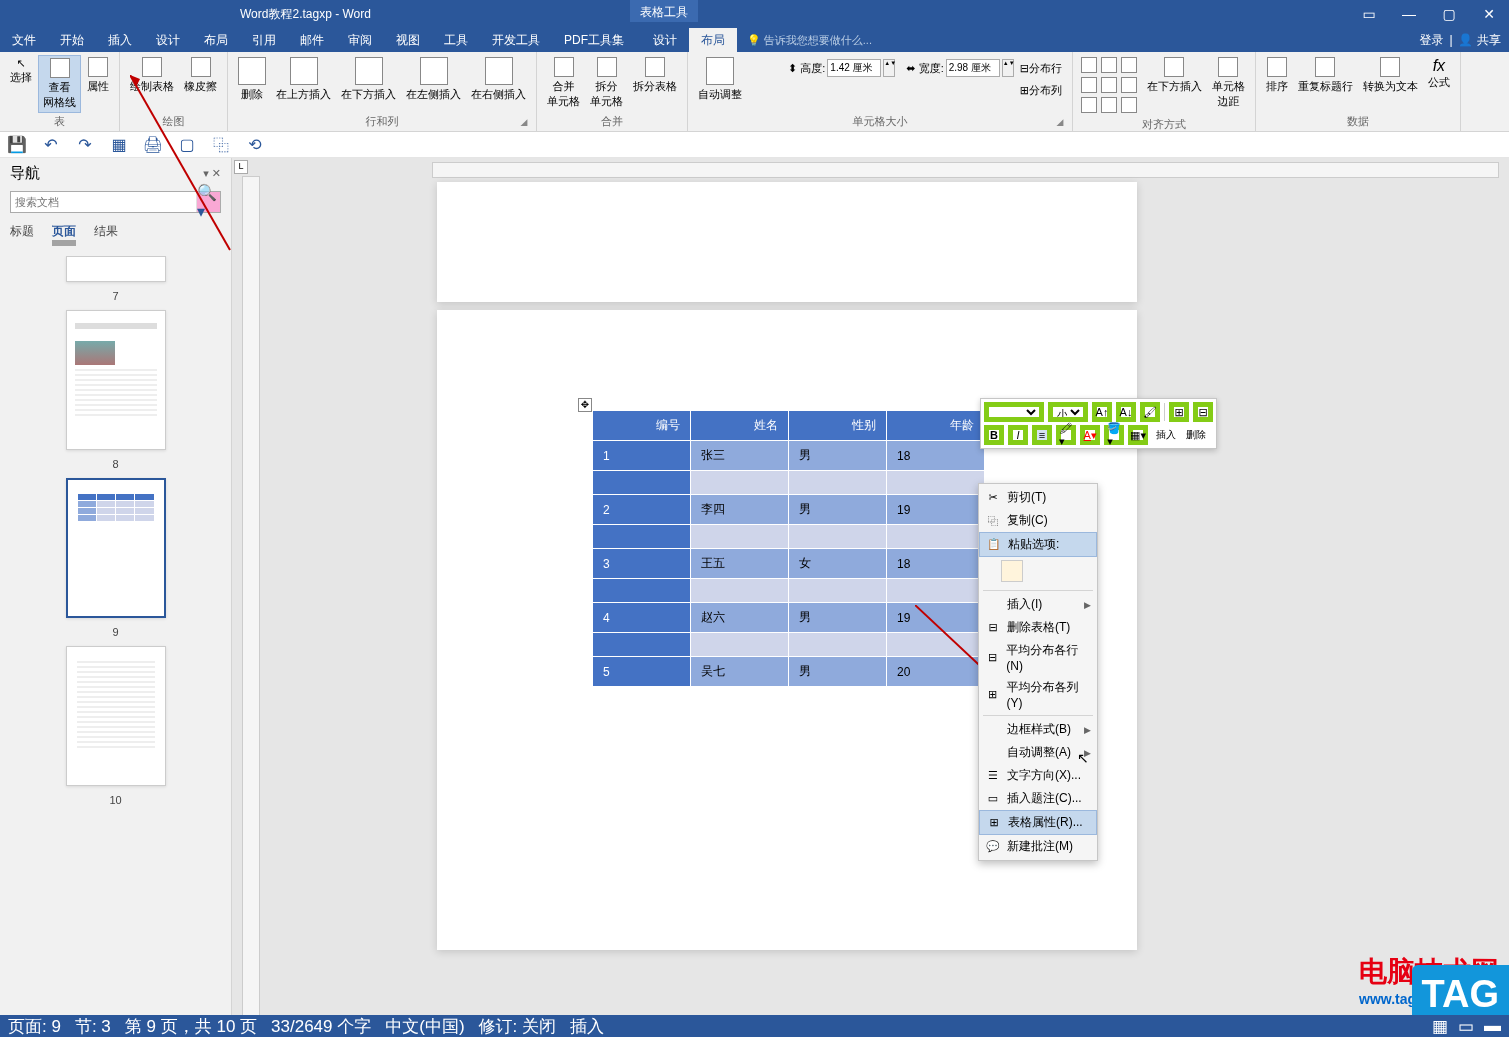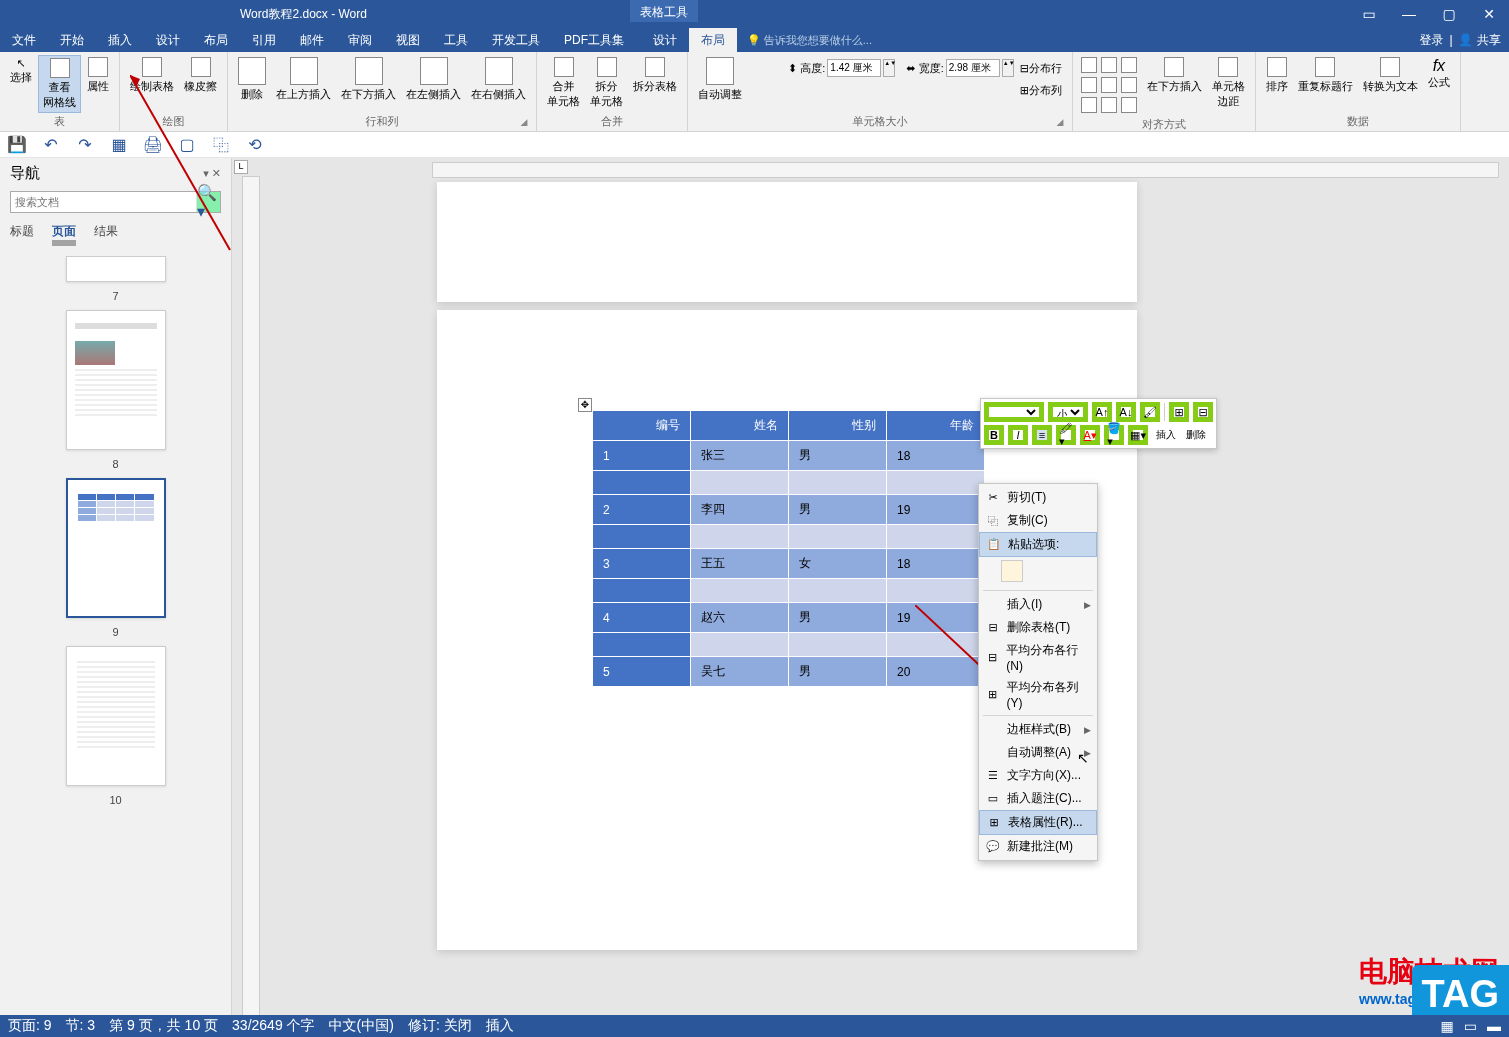--- a/index.html
+++ b/index.html
@@ -23,21 +23,21 @@
 .rbtn.sel { background:#c5d8ed; border:1px solid #9bb8dd; }
 .ricon { width:20px; height:20px; border:1px solid #888; background:#fff; margin-bottom:2px; }
 .ricon.big { width:28px; height:28px; }
 .dlaunch { position:absolute; right:0; bottom:0; width:12px; height:12px; font-size:9px; color:#888; }
 .qat { background:#fff; height:26px; display:flex; align-items:center; padding:0 8px; gap:16px; border-bottom:1px solid #e5e5e5;}
 .qat .qi { width:18px; height:18px; cursor:pointer; color:#2b579a; display:flex; align-items:center; justify-content:center;}
 .main { display:flex; height:860px; }
 .navpane { width:232px; background:#f1f1f1; border-right:1px solid #d4d4d4; padding:6px 10px; }
 .navpane h3 { font-size:15px; font-weight:normal; margin-bottom:8px; display:flex; align-items:center; }
 .navpane .closex { margin-left:auto; font-size:11px; color:#666; }
-.sbox { display:flex; border:1px solid #ababab; background:#86efac; height:22px; margin-bottom:10px;}
+.sbox { display:flex; border:1px solid #ababab; background:#f9a8d4; height:22px; margin-bottom:10px;}
 .sbox input { flex:1; border:none; outline:none; font-size:11px; padding:0 4px; }
 .sbox .sicon { width:24px; display:flex; align-items:center; justify-content:center; color:#2b579a; border-left:1px solid #e1e1e1;}
 .navtabs { display:flex; gap:18px; font-size:12px; margin-bottom:10px; }
 .navtabs .nt { cursor:pointer; color:#444; }
 .navtabs .nt.active { color:#2b579a; border-bottom:6px solid #a3a3a3; font-weight:bold;}
 .thumbs { display:flex; flex-direction:column; align-items:center; gap:8px; overflow-y:auto; height:720px;}
 .thumb { width:100px; background:#fff; border:1px solid #ccc; box-shadow:0 1px 3px rgba(0,0,0,0.1); }
 .thumb.sel { border:2px solid #2b579a; }
 .thumb.tall { height:140px; }
 .thumb.short { height:26px; }
@@ -68,31 +68,31 @@
 .ctxmenu .ci.hi { background:#c5d8ed; border:1px solid #9bb8dd; }
 .ctxmenu .cicon { width:16px; height:16px; display:flex; align-items:center; justify-content:center; font-size:11px;}
 .ctxmenu .sub { margin-left:auto; font-size:9px; color:#666; }
 .ctxmenu hr { border:none; border-top:1px solid #d4d4d4; margin:2px 4px; }
 .pasteopts { padding:3px 22px; }
 .pasteopts .po { display:inline-block; width:22px; height:22px; border:1px solid #ccc; background:#fff4dc; cursor:pointer;}
 .watermark { position:absolute; right:10px; bottom:30px; font-size:28px; font-weight:bold; }
 .wm1 { color:#e60012; }
 .wm2 { color:#0066cc; font-size:14px; display:block; }
 .tag { position:absolute; right:0; bottom:13px; background:#1296db; color:#fff; font-size:38px; font-weight:bold; padding:8px 10px 8px 10px; border-radius:6px 0 0 6px; }
-.statusbar { position:absolute; bottom:0; left:0; right:0; height:22px; background:#2b579a; color:#fff; font-size:14px; display:flex; align-items:center; padding:0 8px; gap:14px;}
+.statusbar { position:absolute; bottom:0; left:0; right:0; height:22px; background:#2b579a; color:#fff; font-size:17px; display:flex; align-items:center; padding:0 8px; gap:14px;}
 .statusbar .sr { margin-left:auto; display:flex; gap:10px; align-items:center;}
 .cursor { position:absolute; left:1077px; top:750px; font-size:14px; z-index:200; pointer-events:none;}
 .szinput { width:54px; height:18px; font-size:10px; border:1px solid #ababab; padding:0 2px;}
 .spin { display:inline-flex; flex-direction:column; font-size:6px; line-height:6px; border:1px solid #ababab; height:18px; width:12px; cursor:pointer;}
 </style>
 </head>
 <body>
 
 <div class="titlebar">
-  <span class="fn">Word教程2.docx - Word</span>
+  <span class="fn">Word教程2.tagxp - Word</span>
   <span class="ttools">表格工具</span>
   <div class="wcontrols">
     <div class="wc">▭</div>
     <div class="wc">—</div>
     <div class="wc">▢</div>
     <div class="wc">✕</div>
   </div>
 </div>
 
 <div class="menubar">

